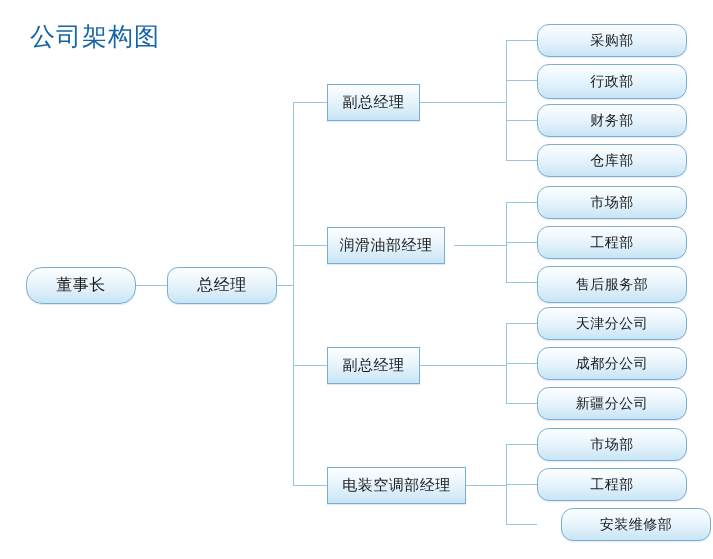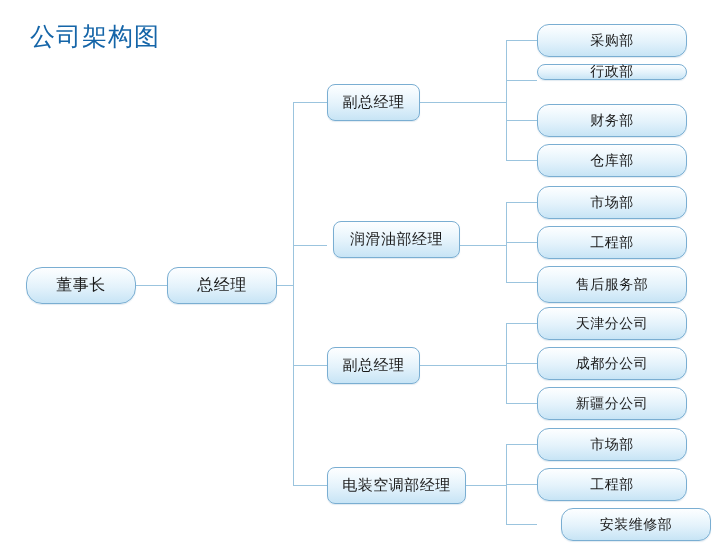--- a/index.html
+++ b/index.html
@@ -61,21 +61,21 @@
   }
   .node.root,
   .node.level1 {
     width: 110px;
     height: 37px;
     border-radius: 11px;
     font-size: 16px;
   }
   .node.level2 {
     height: 37px;
-    border-radius: 8px;
+    border-radius: 0;
     font-size: 15px;
     padding: 0 14px;
   }
   .node.leaf {
     width: 150px;
     height: 33px;
     border-radius: 12px;
     font-size: 14px;
   }
 </style>
@@ -123,30 +123,30 @@
       </div>
       <div class="node level1" style="left: 167px; top: 267px; width: 110px; height: 37px;">
         <span>总经理</span>
       </div>
       <div class="node level2" style="left: 327px; top: 84px; width: 93px; height: 37px;">
         <span>副总经理</span>
       </div>
       <div class="node leaf" style="left: 537px; top: 24px; width: 150px; height: 33px;">
         <span>采购部</span>
       </div>
-      <div class="node leaf" style="left: 537px; top: 64px; width: 150px; height: 16px;">
+      <div class="node leaf" style="left: 537px; top: 64px; width: 150px; height: 35px;">
         <span>行政部</span>
       </div>
       <div class="node leaf" style="left: 537px; top: 104px; width: 150px; height: 33px;">
         <span>财务部</span>
       </div>
       <div class="node leaf" style="left: 537px; top: 144px; width: 150px; height: 33px;">
         <span>仓库部</span>
       </div>
-      <div class="node level2" style="left: 327px; top: 221px; width: 127px; height: 37px; margin-left: 6px;">
+      <div class="node level2" style="left: 327px; top: 227px; width: 118px; height: 37px;">
         <span>润滑油部经理</span>
       </div>
       <div class="node leaf" style="left: 537px; top: 186px; width: 150px; height: 33px;">
         <span>市场部</span>
       </div>
       <div class="node leaf" style="left: 537px; top: 226px; width: 150px; height: 33px;">
         <span>工程部</span>
       </div>
       <div class="node leaf" style="left: 537px; top: 266px; width: 150px; height: 37px;">
         <span>售后服务部</span>

